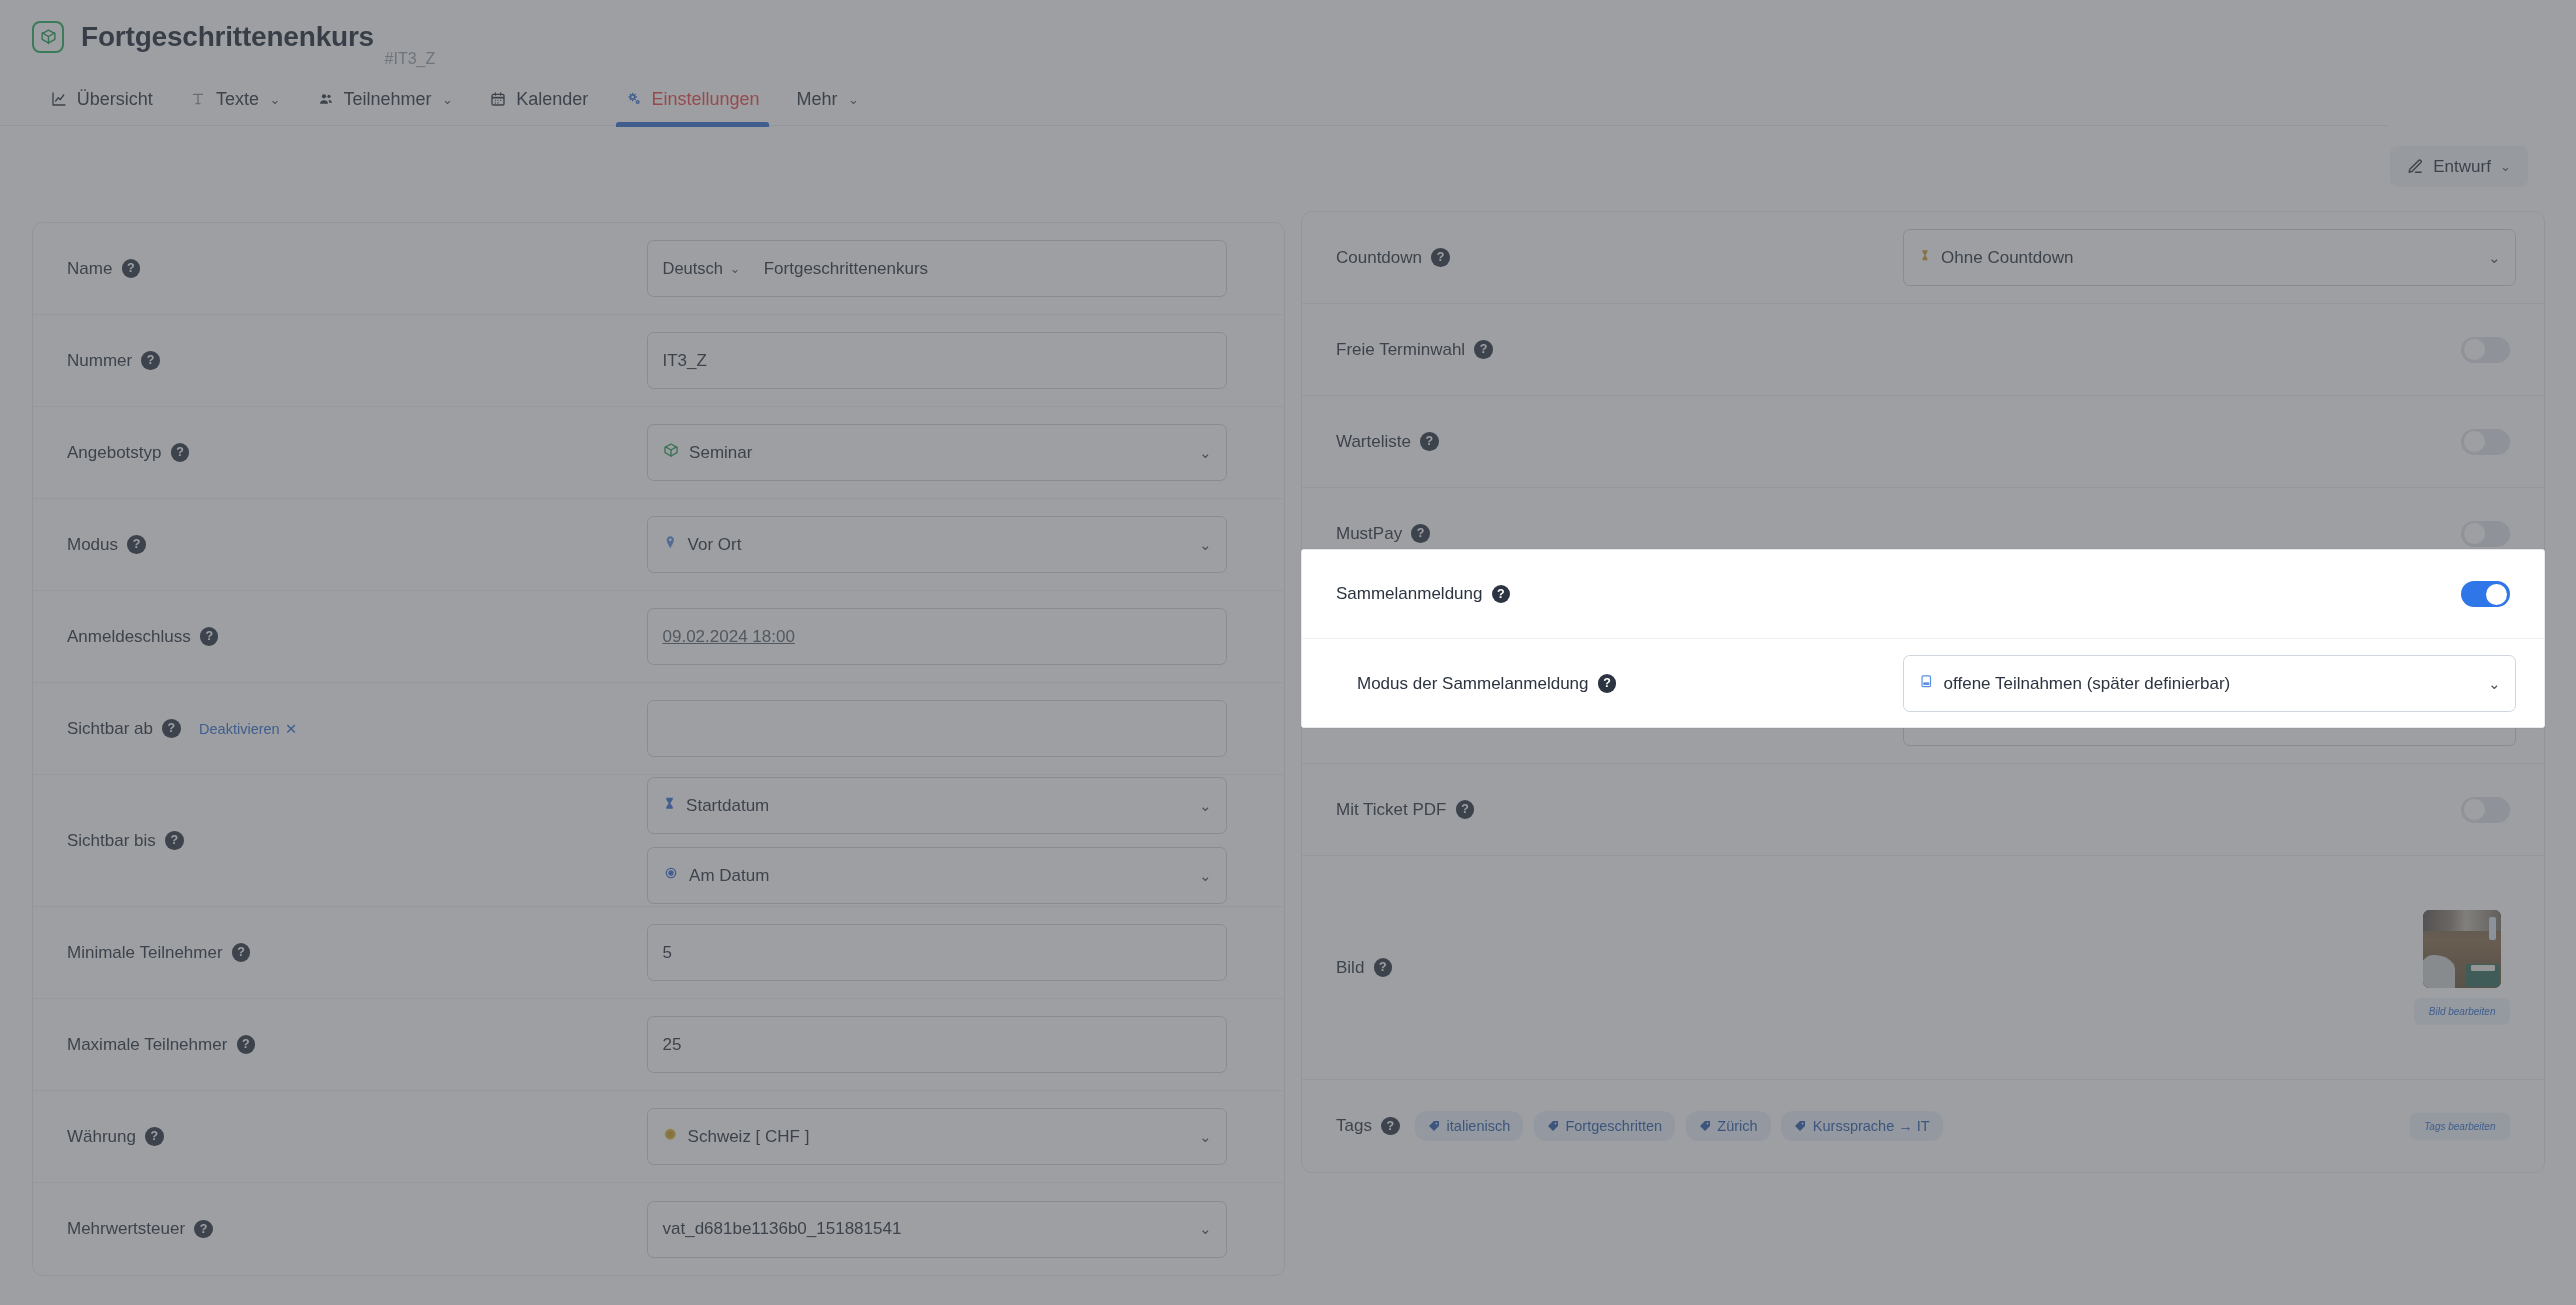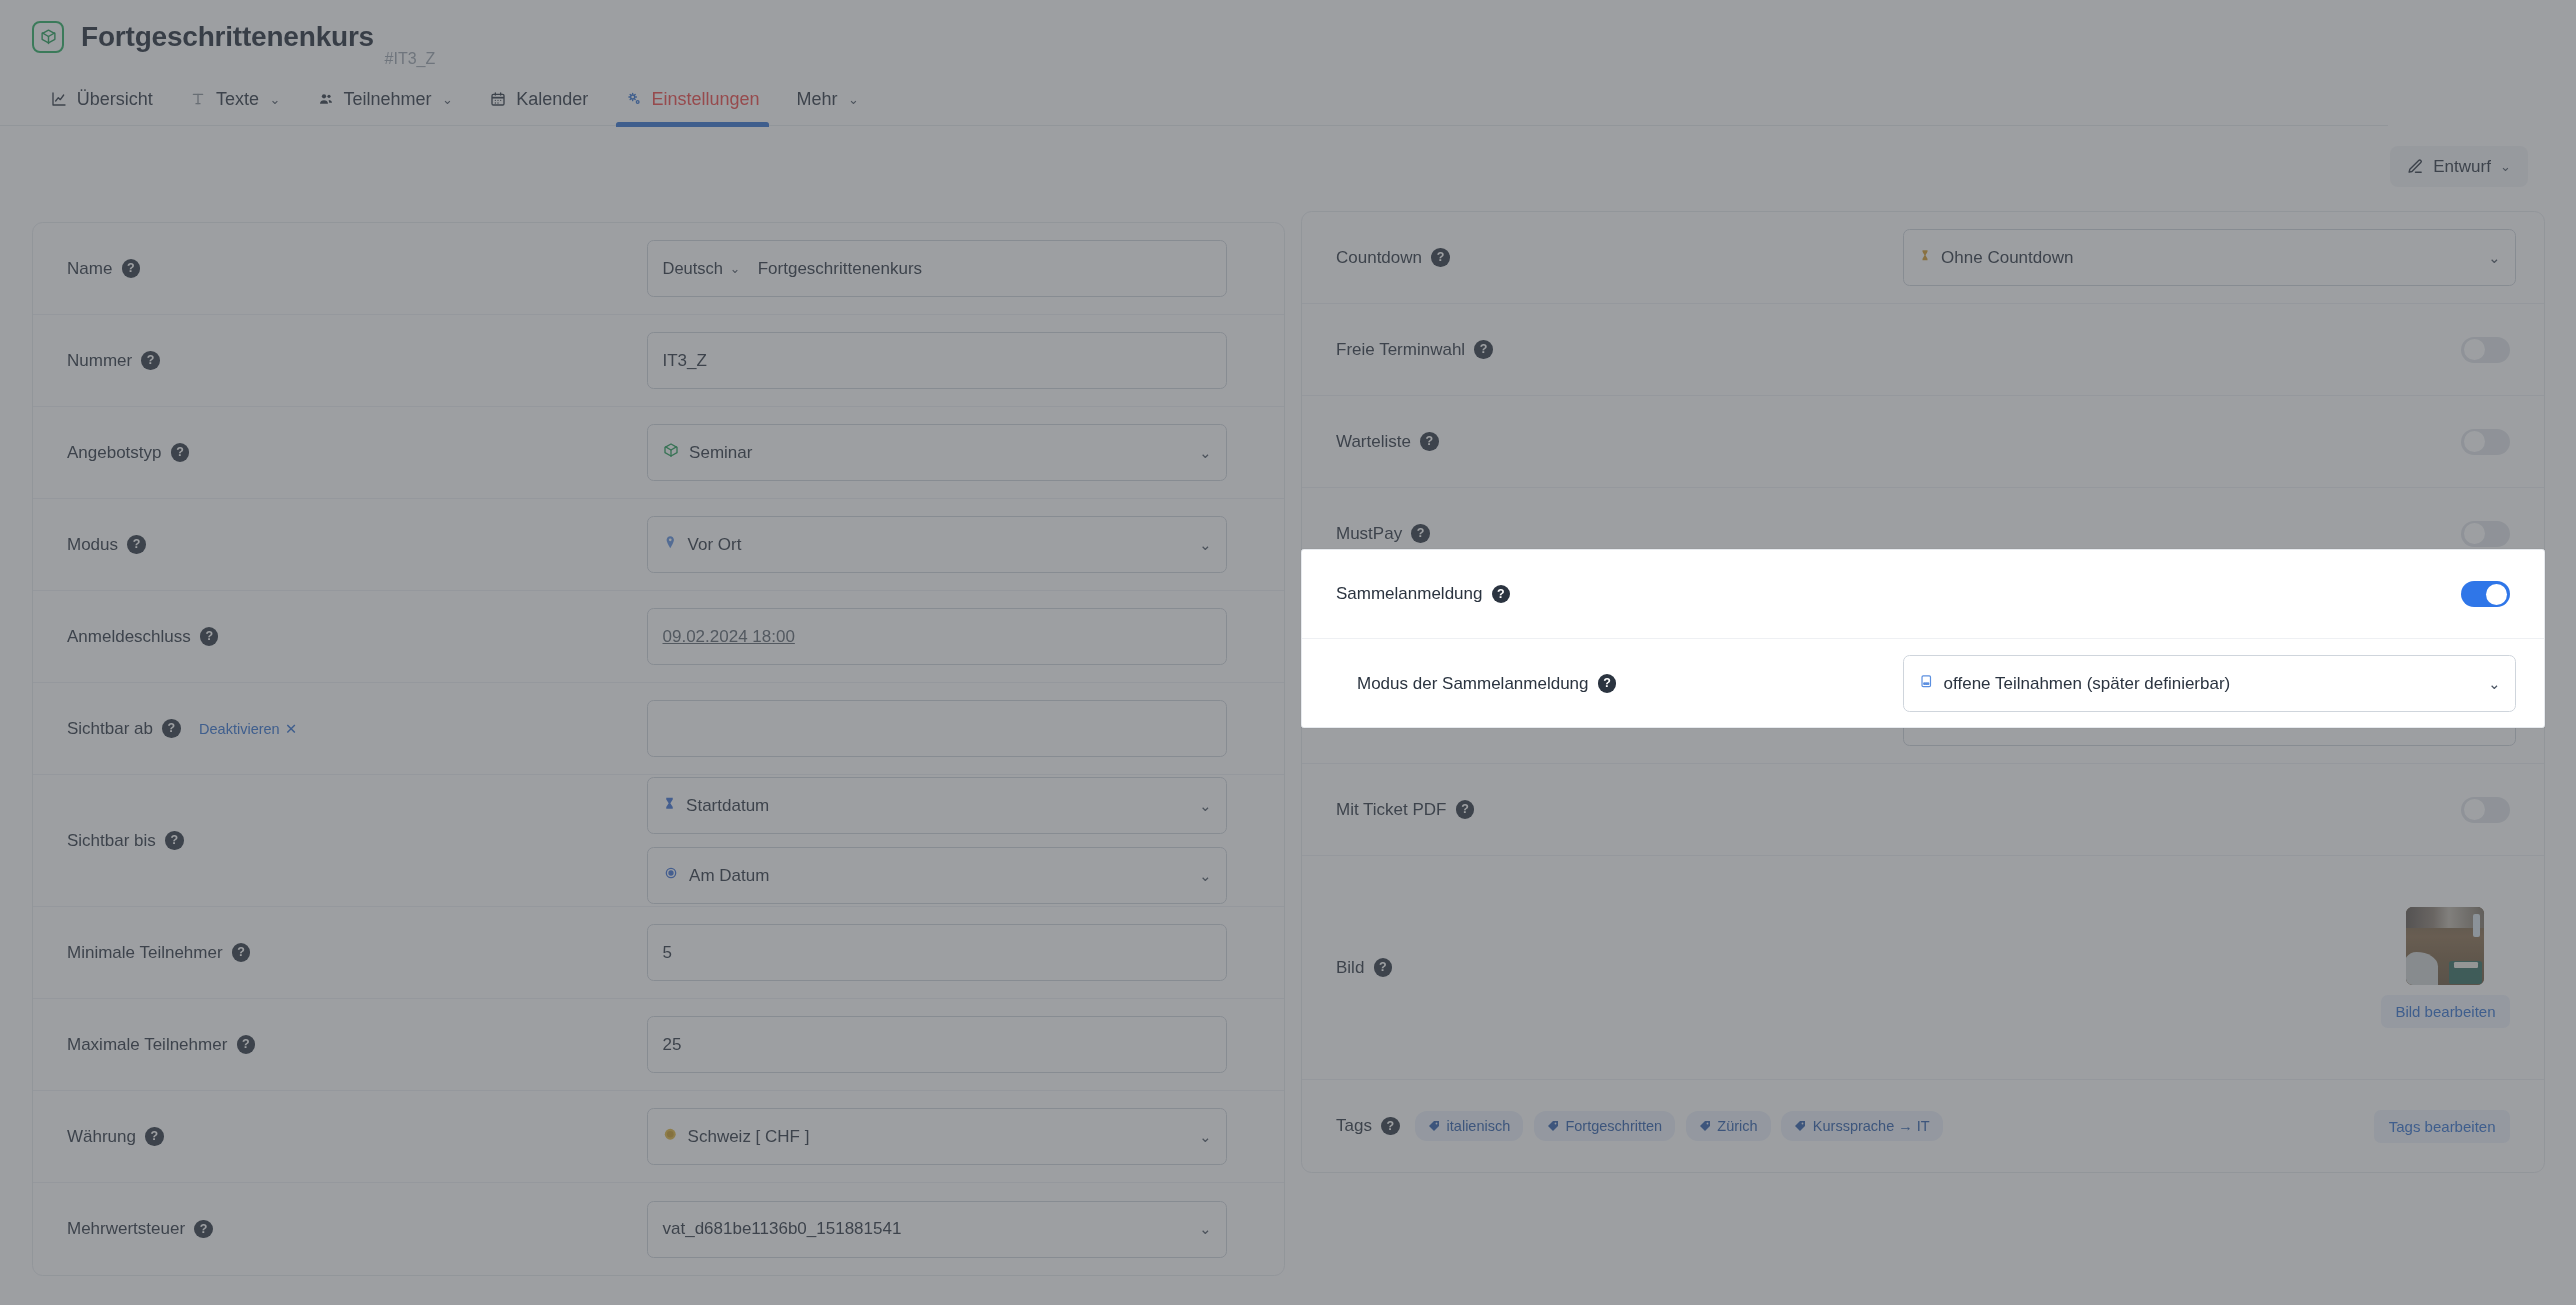--- a/index.html
+++ b/index.html
@@ -114,21 +114,21 @@
     border: 1.3px solid #cfd5dc; border-radius: 6.6px;
     display: flex; align-items: center; padding: 0 14.5px; gap: 10.6px;
     background: #ffffff; font-size: 17px; color: #2b3440;
     white-space: nowrap;
   }
   .field.wide { width: 613px; }
   .field .spacer { flex: 1 1 auto; }
   .field .chev { font-size: 14.5px; color: #4b5563; }
   .field .lang {
     display: inline-flex; align-items: center; gap: 6.6px;
-    color: #2b3440; font-size: 16.5px; margin-right: 7px; cursor: pointer;
+    color: #2b3440; font-size: 16.5px; margin-right: 13px; cursor: pointer;
   }
   .field .lang .chev { font-size: 12.5px; }
   .field .val-muted { color: #5b646e; text-decoration: underline; }
 
   
   .toggle {
     width: 49px; height: 26px; border-radius: 13px;
     background: #dfe3e8; position: relative; cursor: pointer; flex: 0 0 auto;
   }
   .toggle .knob {
@@ -153,22 +153,22 @@
   .thumb .arm { position:absolute; left:-4px; bottom:-2.6px; width:46%; height:46%;
     background:#cfd3d2; border-radius: 40% 60% 10% 0 / 50% 40% 10% 0; }
   .thumb .bag { position:absolute; right:2.6px; bottom:1.3px; width:42%; height:30%;
     background:#2f6b5e; border-radius:2.6px; }
   .thumb .paper { position:absolute; right:6.6px; bottom:22%; width:30%; height:8%;
     background:#eceae3; border-radius:1.3px; }
   .thumb .bottle { position:absolute; right:6%; top:8%; width:9%; height:30%;
     background:#d7e3ea; border-radius:2px; }
 
   .link-btn {
-    font-size: 15px; color: #2f6fd0; background: #edf2fb;
-    padding: 8px 14.5px; border-radius: 6.6px; cursor: pointer; white-space: nowrap;
+    font-size: 10px; color: #2f6fd0; background: #edf2fb;
+    padding: 8px 14.5px; border-radius: 6.6px; cursor: pointer; white-space: nowrap; font-style: italic;
   }
 
   .tags { display: flex; align-items: center; gap: 10.6px; flex: 1 1 auto; }
   .tag {
     display: inline-flex; align-items: center; gap: 6.6px;
     background: #eaf0fa; color: #2a5cab; font-size: 14.5px;
     padding: 7.3px 13px; border-radius: 12px; white-space: nowrap; cursor: pointer;
   }
   .tag svg { width: 12px; height: 12px; display: block; }
 

